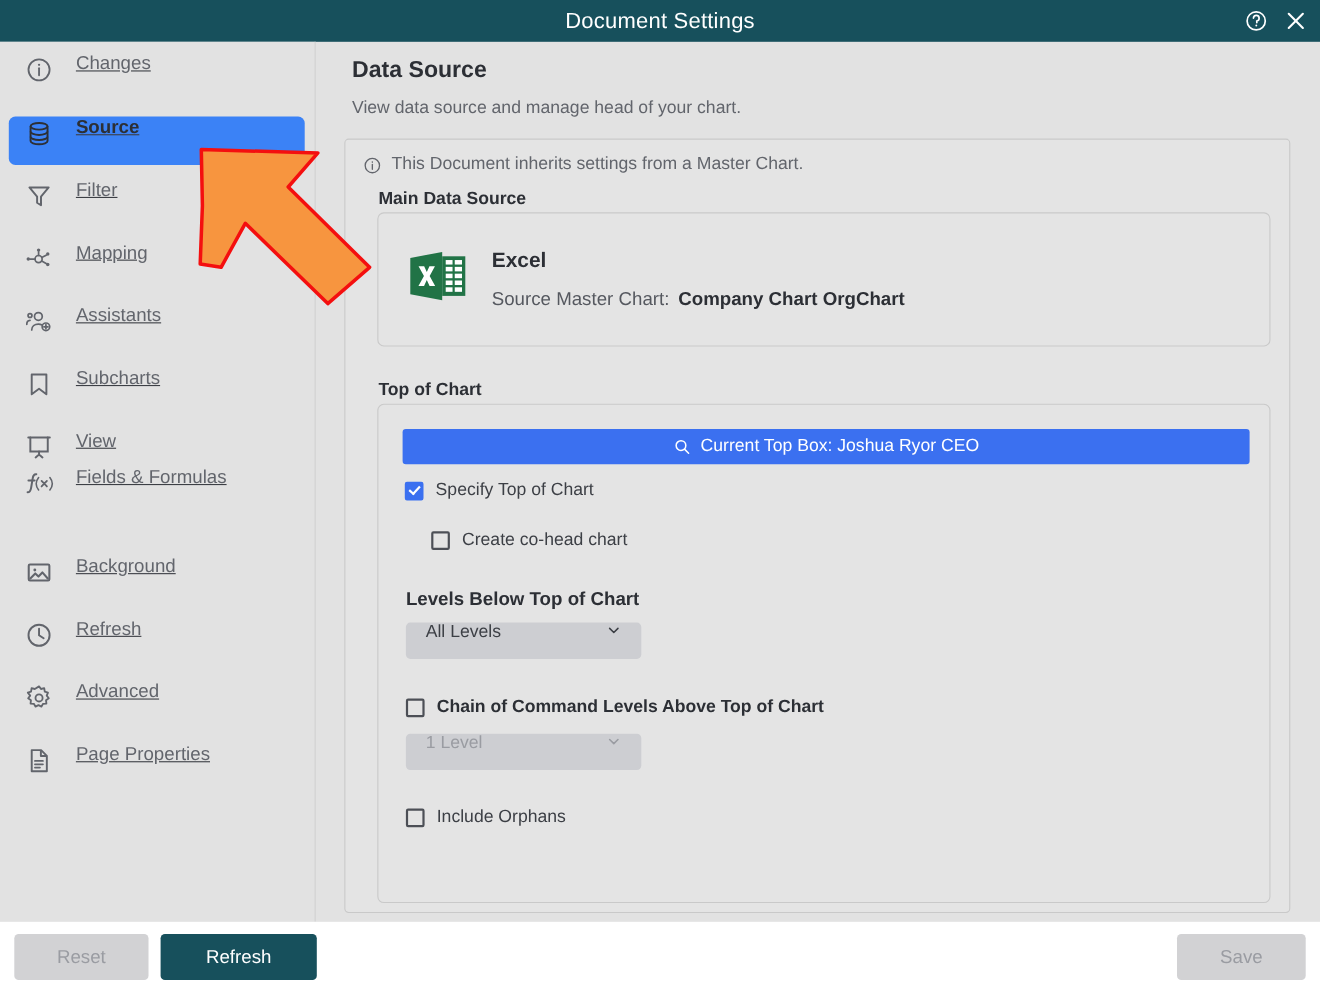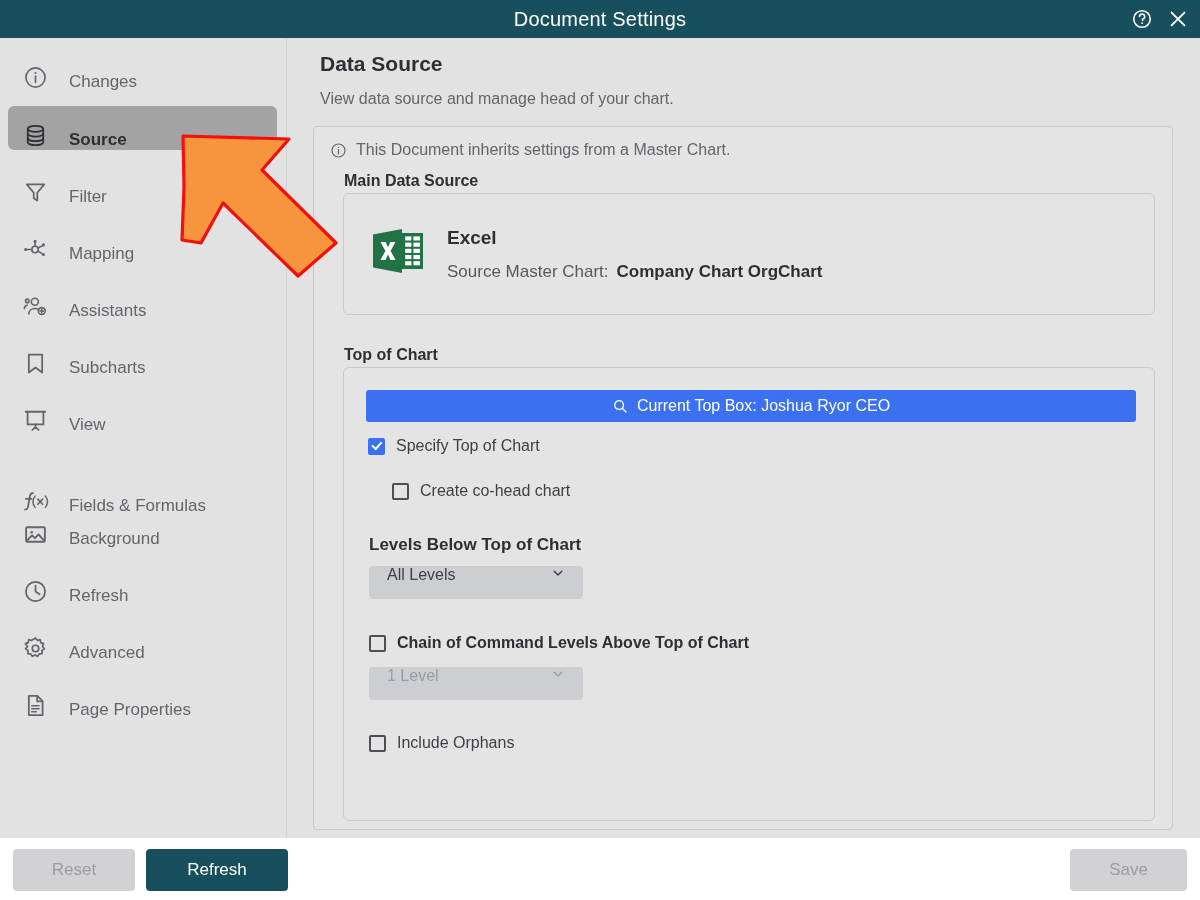--- a/index.html
+++ b/index.html
@@ -51,27 +51,28 @@
     left: 0; top: 38px;
     width: 286px; height: 800px;
     background: #e2e2e2;
     border-right: 1px solid #d2d2d2;
   }
   .nav-item {
     position: absolute;
     left: 8px;
     width: 269px; height: 44px;
     display: flex;
-    align-items: flex-end;
+    align-items: flex-start;
     border-radius: 6px;
     box-sizing: border-box;
     padding-left: 12px;
+    text-decoration: underline;
   }
   .nav-item.selected {
-    background: #a3a3a3;
+    background: #3b82f6;
   }
   .nav-icon {
     width: 30px; height: 30px;
     display: flex; align-items: center; justify-content: center;
     color: #62656c;
     flex: 0 0 30px;
   }
   .nav-label {
     margin-left: 19px;
     font-size: 17px;
@@ -397,21 +398,21 @@
     <span class="nav-icon">
       <svg width="25" height="25" viewBox="0 0 24 24" fill="none" stroke="currentColor" stroke-width="1.7" stroke-linecap="round">
         <path d="M2.6 3.6h18.8"></path>
         <path d="M4.4 3.6v12.2h15.2V3.6"></path>
         <path d="M12 15.8v2.6M12 18.4l-3 2.6M12 18.4l3 2.6"></path>
       </svg>
     </span>
     <span class="nav-label">View</span>
   </div>
 
-  <div class="nav-item" style="top:434px;">
+  <div class="nav-item" style="top:386px;">
     <span class="nav-icon">
       <svg width="27" height="25" viewBox="0 0 28 24" fill="none" stroke="currentColor" stroke-width="1.5">
         <path d="M3.2 20.4c2.4 0 2.9-1.7 3.3-4.2l1.6-9.4C8.5 4.3 9.3 3 11.4 3.3" stroke-linecap="round" stroke-width="1.9"></path>
         <path d="M4 9.2h5.8" stroke-linecap="round" stroke-width="1.9"></path>
         <path d="M13.6 6.4c-1.6 2-2.3 4-2.3 5.9s.7 3.9 2.3 5.8" stroke-linecap="round"></path>
         <path d="M24.2 6.4c1.6 2 2.3 4 2.3 5.9s-.7 3.9-2.3 5.8" stroke-linecap="round"></path>
         <path d="M16.4 9.6l5 5.2M21.4 9.6l-5 5.2" stroke-linecap="round" stroke-width="1.7"></path>
       </svg>
     </span>
     <span class="nav-label">Fields &amp; Formulas</span>

